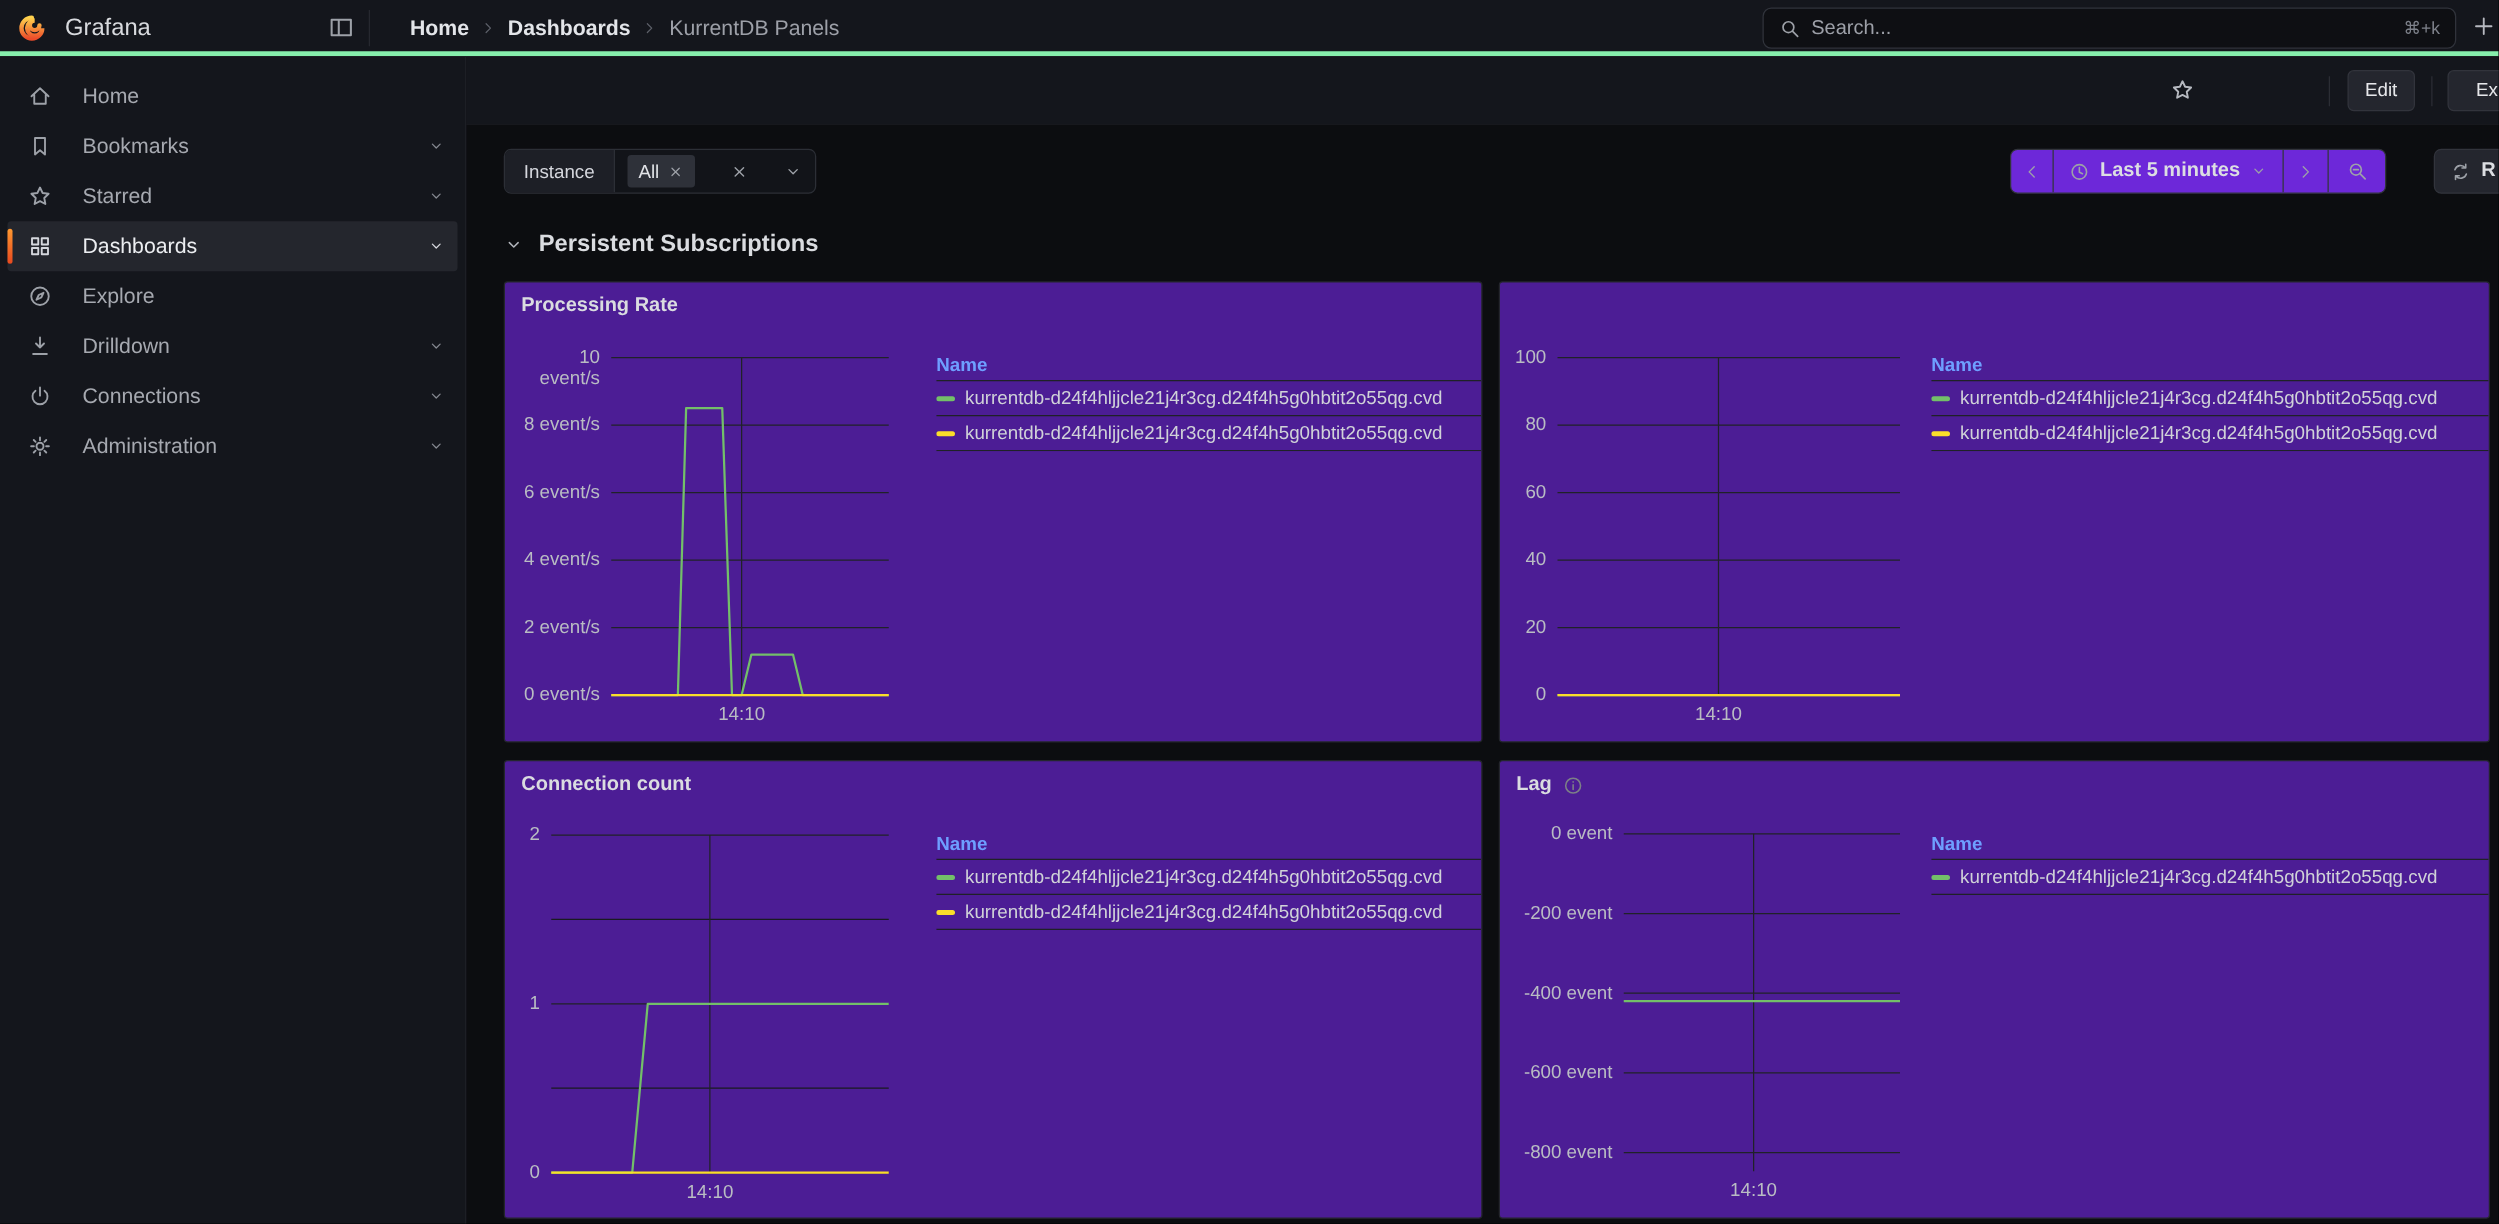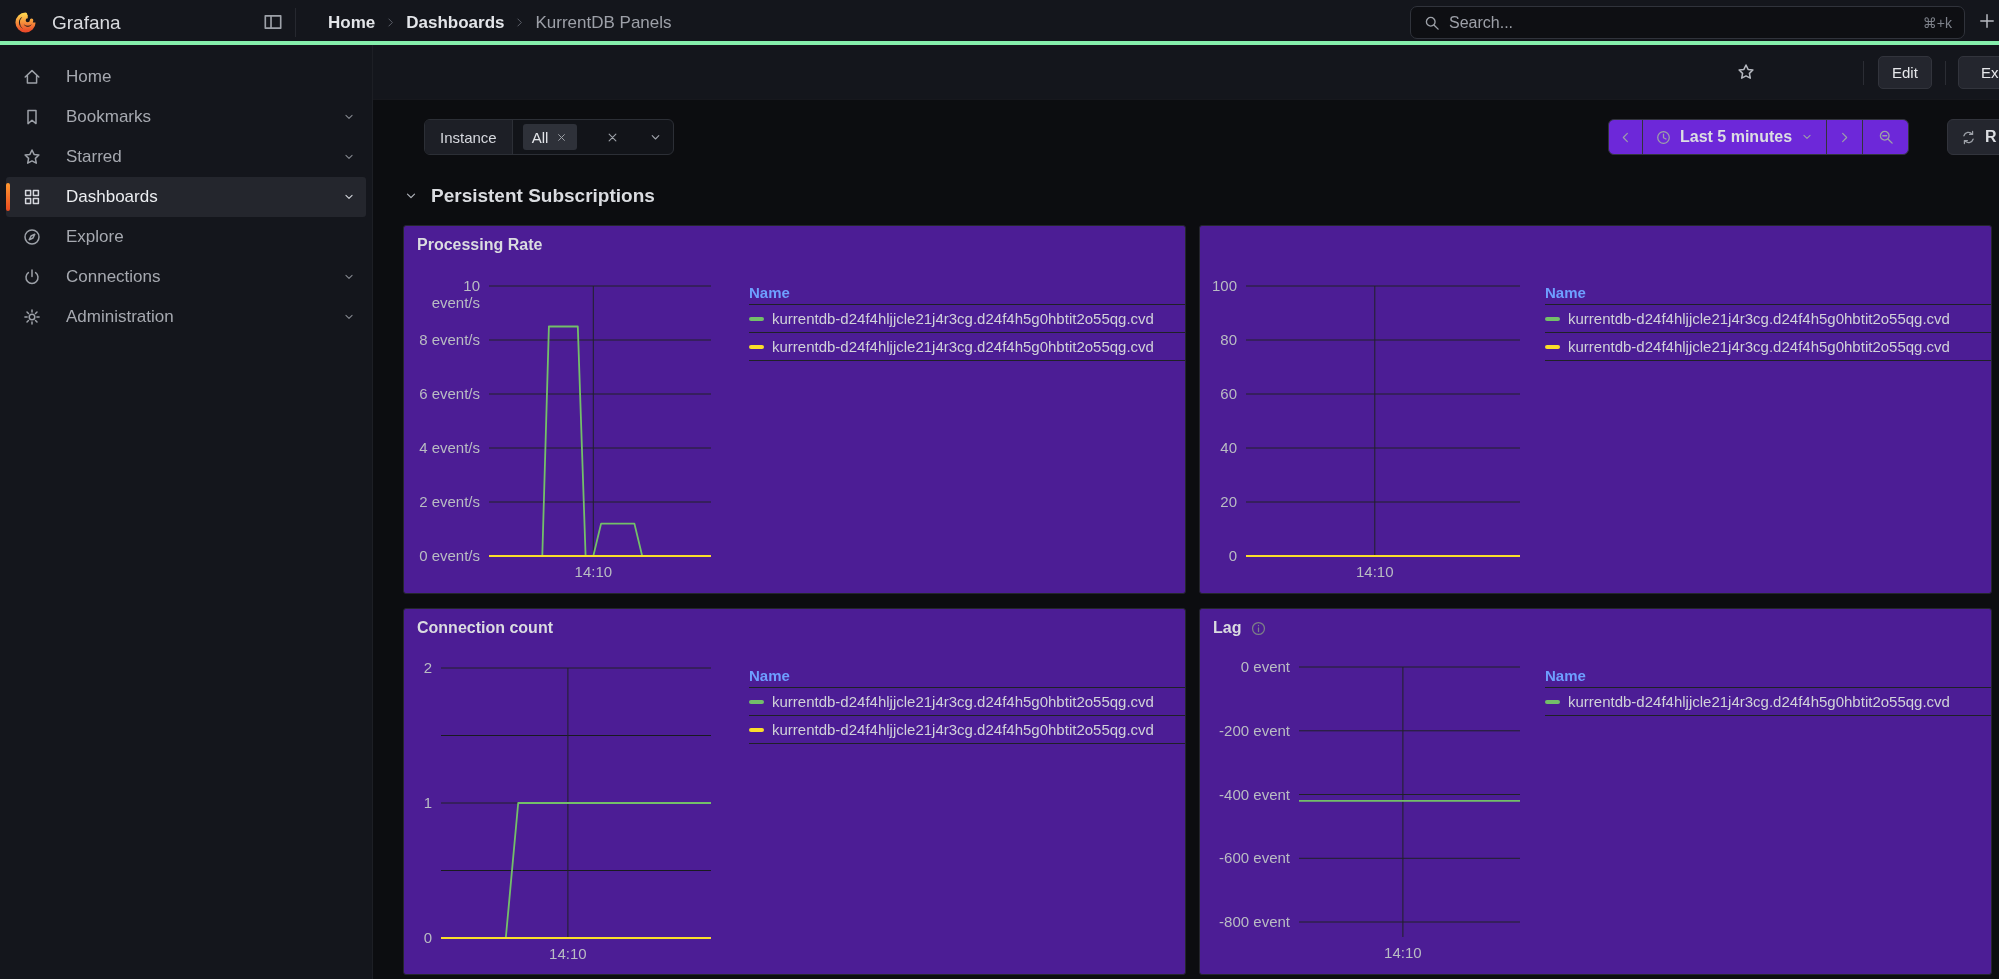--- a/index.html
+++ b/index.html
@@ -46,21 +46,21 @@
   .nav-item .accent{display:none;}
   .nav-item.active{background:#24262d;color:#eceef1;}
   .nav-item.active .ic{color:#d5d7dd;}
   .nav-item.active .accent{display:block;position:absolute;left:0;top:6px;bottom:6px;width:4px;border-radius:2px;
     background:linear-gradient(180deg,var(--accent-top,#ff9830),var(--accent-bottom,#e8491f));}
   .nav-label{font-size:17px;flex:1;}
   .nav-item .chev{color:#84878f;}
 
   
   .filter-group{left:403px;top:119px;height:36px;display:flex;align-items:stretch;border:1px solid #2c2f36;
-    border-radius:6px;background:#121419;overflow:hidden;margin-left:21px;}
+    border-radius:6px;background:#121419;overflow:hidden;}
   .filter-label{display:flex;align-items:center;padding:0 15px;background:#1d1f26;border-right:1px solid #2c2f36;
     font-size:15px;color:#d5d7dd;}
   .filter-value{display:flex;align-items:center;gap:28px;padding:0 10px;cursor:pointer;}
   .value-chip{display:flex;align-items:center;gap:7px;height:26px;padding:0 9px;background:#2e3139;border-radius:3px;
     font-size:15px;color:#e2e4e8;}
   .value-chip .ic,.filter-value .ic{color:#9da1a8;}
 
   .timepicker{left:1608px;top:119px;height:36px;display:flex;align-items:stretch;border:1px solid #32343c;
     border-radius:6px;background:#6d28d9;overflow:hidden;}
   .tp-seg{display:flex;align-items:center;justify-content:center;cursor:pointer;color:#cfd2d7;}
@@ -214,20 +214,33 @@
         <span class="ic">
           <svg width="20" height="20" viewBox="0 0 20 20" fill="none" stroke="currentColor" stroke-width="1.5" stroke-linecap="round" stroke-linejoin="round">
             <path d="M10 17 A7 7 0 1 1 10 3 A7 7 0 1 1 10 17 Z M12.8 7.2 L11 11 L7.2 12.8 L9 9 Z"></path>
           </svg>
         </span>
         <span class="nav-label">Explore</span>
       </div>
       <div class="nav-item">
         <span class="ic">
           <svg width="20" height="20" viewBox="0 0 20 20" fill="none" stroke="currentColor" stroke-width="1.5" stroke-linecap="round" stroke-linejoin="round">
+            <path d="M10 3 V11 M6.8 7.8 L10 11 L13.2 7.8 M4.5 16.2 H15.5"></path>
+          </svg>
+        </span>
+        <span class="nav-label">Drilldown</span>
+        <span class="ic chev">
+          <svg width="14" height="14" viewBox="0 0 20 20" fill="none" stroke="currentColor" stroke-width="1.5" stroke-linecap="round" stroke-linejoin="round">
+            <path d="M5.6 7.6 L10 12 L14.4 7.6"></path>
+          </svg>
+        </span>
+      </div>
+      <div class="nav-item">
+        <span class="ic">
+          <svg width="20" height="20" viewBox="0 0 20 20" fill="none" stroke="currentColor" stroke-width="1.5" stroke-linecap="round" stroke-linejoin="round">
             <path d="M10 3 V9.5 M13.6 5.6 A6 6 0 1 1 6.4 5.6"></path>
           </svg>
         </span>
         <span class="nav-label">Connections</span>
         <span class="ic chev">
           <svg width="14" height="14" viewBox="0 0 20 20" fill="none" stroke="currentColor" stroke-width="1.5" stroke-linecap="round" stroke-linejoin="round">
             <path d="M5.6 7.6 L10 12 L14.4 7.6"></path>
           </svg>
         </span>
       </div>

